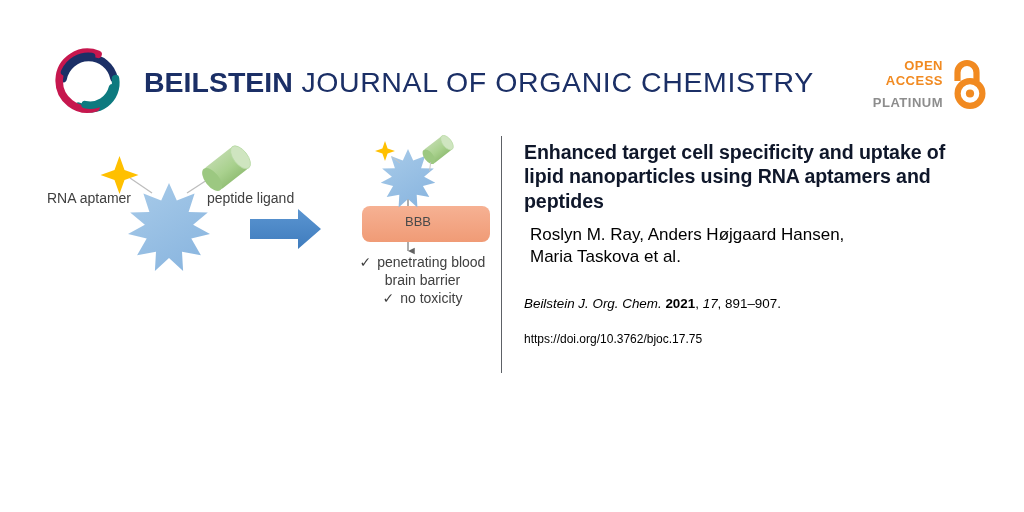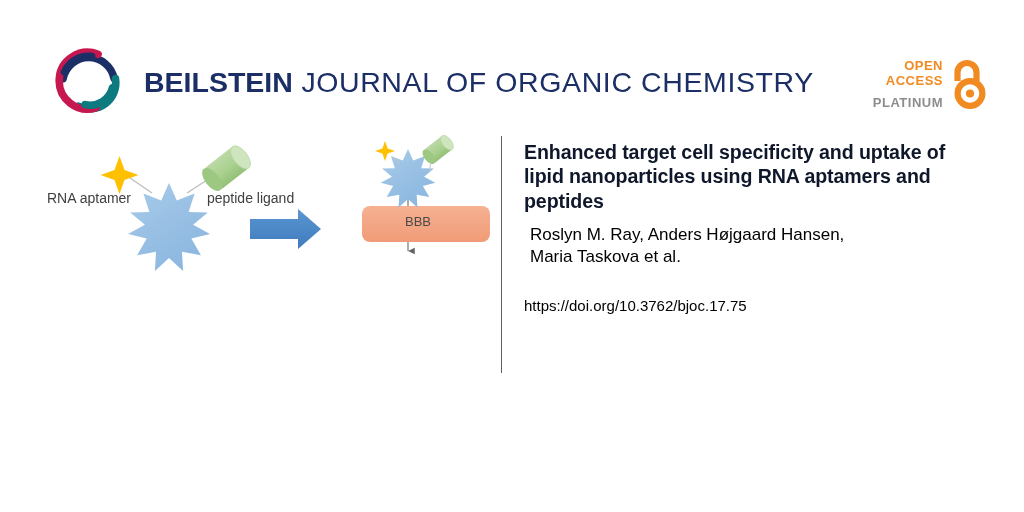--- a/index.html
+++ b/index.html
@@ -153,21 +153,21 @@
     font-size: 13.4px;
     color: #000000;
     line-height: 1.3;
     margin: 0 0 19px 0;
   }
   .article-citation .cit-journal { font-style: italic; }
   .article-citation .cit-year { font-weight: 700; }
   .article-citation .cit-volume { font-style: italic; }
   .article-links {
     font-family: "Liberation Sans", sans-serif;
-    font-size: 15px;
+    font-size: 12px;
     color: #000000;
     line-height: 1.42;
   }
   .article-links a {
     color: #000000;
     text-decoration: none;
     display: block;
   }
   .article-links .license { display: block; }
 </style>
@@ -305,31 +305,44 @@
       <rect x="386" y="6" width="23" height="17" rx="2" fill="url(#cylGrad2)"></rect>
       <ellipse cx="409" cy="14.5" rx="4.5" ry="8.5" fill="#cfe5c0" stroke="#b7d9a3" stroke-width="0.7"></ellipse>
       <ellipse cx="386" cy="14.5" rx="4.5" ry="8.5" fill="#9cc881"></ellipse>
       <line x1="384" y1="20" x2="378" y2="26" stroke="#c6c6c6" stroke-width="1"></line>
     </g>
   </svg>
 
   <div class="fig-label lbl-rna">RNA aptamer</div>
   <div class="fig-label lbl-peptide">peptide ligand</div>
   <div class="fig-label lbl-bbb">BBB</div>
+  <div class="fig-label lbl-bullets">
+    <span class="check">✓</span>
+    <span>penetrating blood</span><br>
+    <span>brain barrier</span><br>
+    <span class="check">✓</span>
+    <span>no toxicity</span>
+  </div>
 </div>
 
 <div class="v-divider"></div>
 
 <div class="article-info">
 
   <h1 class="article-title">Enhanced target cell specificity and uptake of lipid nanoparticles using RNA aptamers and peptides</h1>
 
   <div class="article-authors">
     <span>Roslyn M. Ray, Anders Højgaard Hansen,</span><br>
     <span>Maria Taskova et al.</span>
   </div>
 
+  <div class="article-citation">
+    <span class="cit-journal">Beilstein J. Org. Chem.</span>
+    <span class="cit-year">2021</span><span>,</span>
+    <span class="cit-volume">17</span><span>,</span>
+    <span>891–907.</span>
+  </div>
 
   <div class="article-links">
     <a href="#">https://doi.org/10.3762/bjoc.17.75</a>
   </div>
 
 </div>
 
 </body></html>

